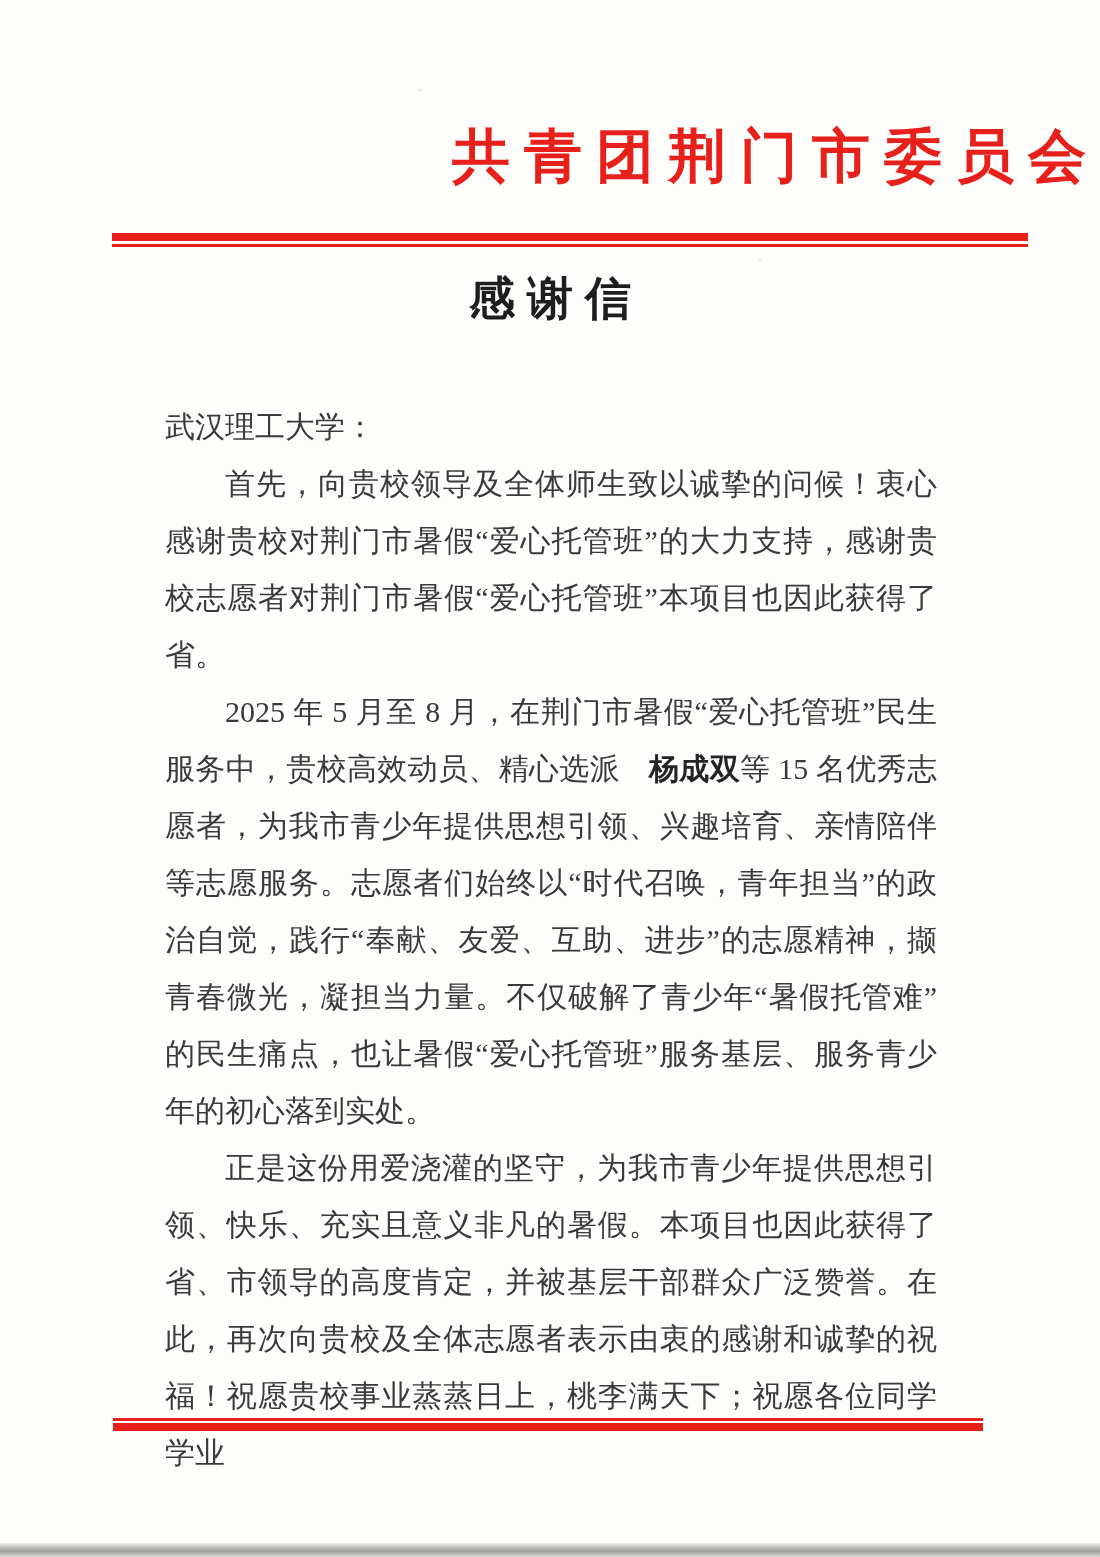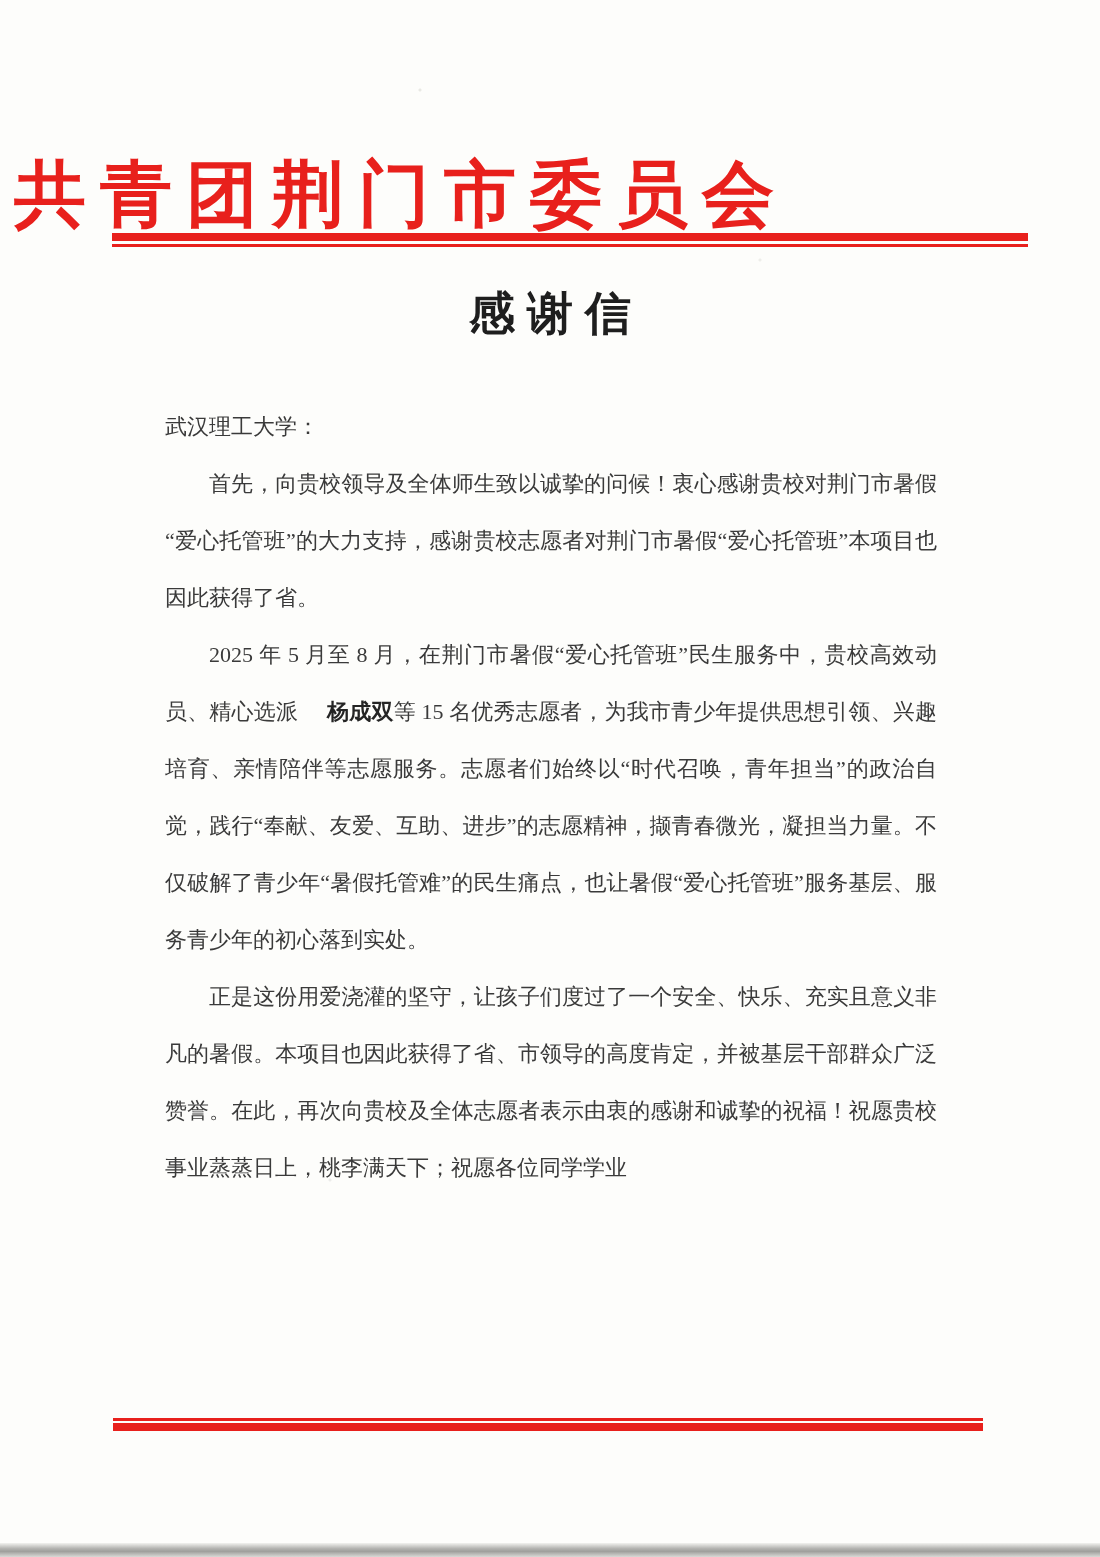--- a/index.html
+++ b/index.html
@@ -21,60 +21,60 @@
     position: absolute;
     inset: 0;
     background:
       radial-gradient(circle 1px at 420px 90px,  #e9e9e4 0 1px, transparent 2px),
       radial-gradient(circle 1px at 760px 260px, #eeeeea 0 1px, transparent 2px),
       radial-gradient(circle 1px at 330px 1180px,#ececea 0 1px, transparent 2px);
     pointer-events: none;
   }
   .letterhead {
     position: absolute;
-    top: 150px;
+    top: 121px;
     left: 0;
     width: 100%;
-    text-align: left;
+    text-align: right;
     color: var(--accent-red, #e8201c);
-    font-size: 72px;
+    font-size: 58px;
     font-weight: bold;
     letter-spacing: 14px;
     text-indent: 14px;
     line-height: 1.25;
     white-space: nowrap;
   }
   .rule-top {
     position: absolute;
     left: 112px;
     top: 233px;
     width: 916px;
     height: 3px;               
     border-top: 8px solid var(--accent-red, #e8201c);
     border-bottom: 3px solid var(--accent-red, #e8201c);
   }
   .doc-title {
     position: absolute;
-    top: 283px;
+    top: 268px;
     left: 0;
     width: 100%;
     margin: 0;
     text-align: center;
     color: #1e1e1e;
     font-size: 46px;
     font-weight: bold;
     letter-spacing: 12px;
     text-indent: 12px;
   }
   .letter-body {
     position: absolute;
     left: 165px;
     top: 398px;
     width: 772px;
-    font-size: 22px;
+    font-size: 30px;
     line-height: 57px;
     color: #3a3a3a;
     text-align: justify;
   }
   .letter-body p { margin: 0; }
   .para { text-indent: 2em; }
   .bold-name { font-weight: bold; color: #242424; margin-left: 29px; }
   .rule-bottom {
     position: absolute;
     left: 113px;
@@ -108,20 +108,20 @@
 
   <h1 class="doc-title">感谢信</h1>
 
   <div class="letter-body">
     <p class="salutation">武汉理工大学：</p>
 
     <p class="para">首先，向贵校领导及全体师生致以诚挚的问候！衷心感谢贵校对荆门市暑假“爱心托管班”的大力支持，感谢贵校志愿者对荆门市暑假“爱心托管班”本项目也因此获得了省。</p>
 
     <p class="para"><span>2025 年 5 月至 8 月，在荆门市暑假“爱心托管班”民生服务中，贵校高效动员、精心选派</span><span class="bold-name">杨成双</span><span>等 15 名优秀志愿者，为我市青少年提供思想引领、兴趣培育、亲情陪伴等志愿服务。志愿者们始终以“时代召唤，青年担当”的政治自觉，践行“奉献、友爱、互助、进步”的志愿精神，撷青春微光，凝担当力量。不仅破解了青少年“暑假托管难”的民生痛点，也让暑假“爱心托管班”服务基层、服务青少年的初心落到实处。</span></p>
 
-    <p class="para">正是这份用爱浇灌的坚守，让孩子们度过了一个安全、快乐、充实且意义非凡的暑假。本项目也因此获得了省、市领导的高度肯定，并被基层干部群众广泛赞誉。在此，再次向贵校及全体志愿者表示由衷的感谢和诚挚的祝福！祝愿贵校事业蒸蒸日上，桃李满天下；祝愿各位同学学业</p>
+    <p class="para">正是这份用爱浇灌的坚守，为我市青少年提供思想引领、快乐、充实且意义非凡的暑假。本项目也因此获得了省、市领导的高度肯定，并被基层干部群众广泛赞誉。在此，再次向贵校及全体志愿者表示由衷的感谢和诚挚的祝福！祝愿贵校事业蒸蒸日上，桃李满天下；祝愿各位同学学业</p>
   </div>
 
   <div class="rule-bottom"></div>
 
   <div class="scan-edge"></div>
 
 </div>
 
 </body></html>

